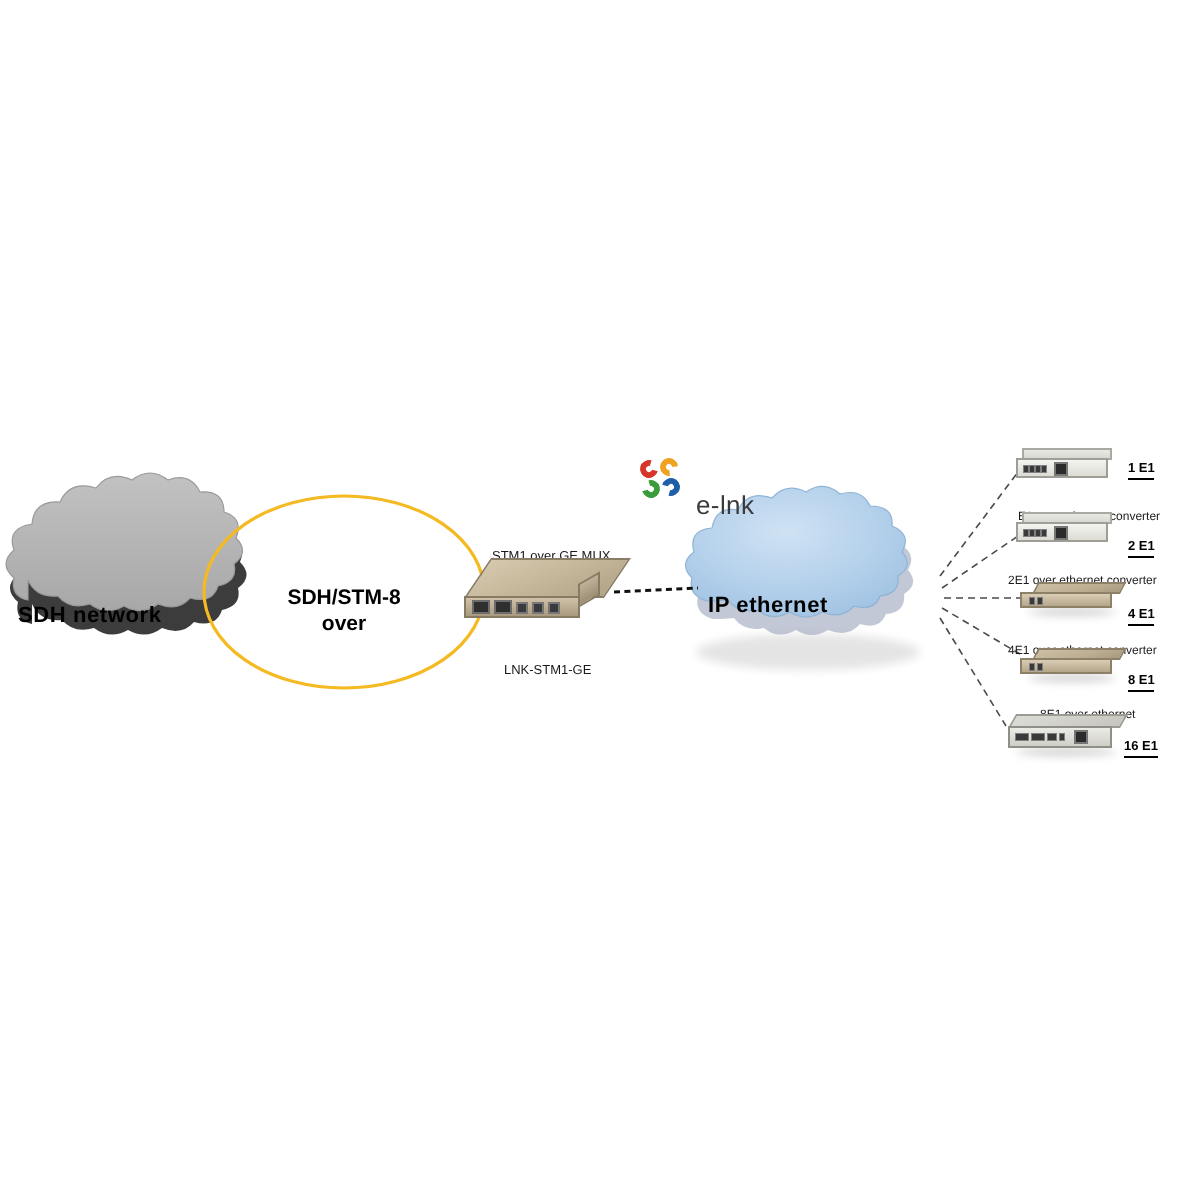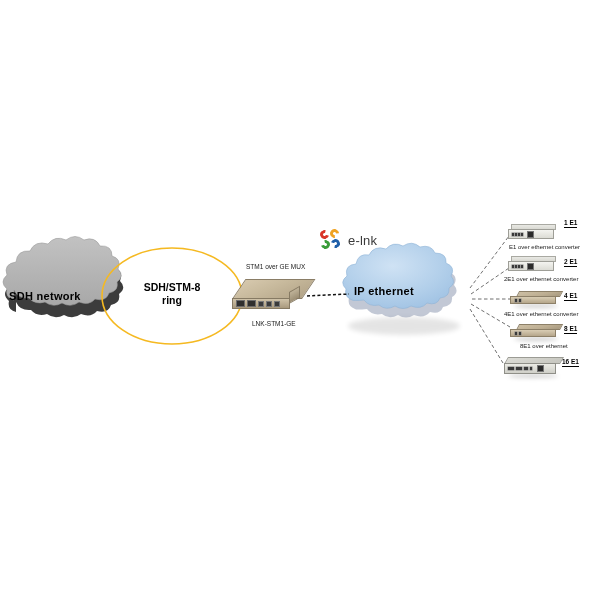--- a/index.html
+++ b/index.html
@@ -19,20 +19,21 @@
     height: 600px;
     background: #ffffff;
   }
 
   
   .lbl {
     position: absolute;
     color: #000000;
     white-space: nowrap;
     line-height: 1.15;
+    margin-top: 12px;
   }
   .lbl-cloud {
     font-size: 11px;
     font-weight: bold;
     letter-spacing: 0.3px;
     text-align: left;
   }
   .lbl-ring {
     font-size: 10.5px;
     font-weight: bold;
@@ -239,21 +240,21 @@
       <line x1="472" y1="299" x2="512" y2="299"></line>
       <line x1="471" y1="304" x2="510" y2="327"></line>
       <line x1="470" y1="309" x2="503" y2="363"></line>
     </g>
   </svg>
 
   <div class="lbl lbl-cloud" style="left:9px; top:290px; width:100px;">SDH network</div>
 
   <div class="lbl lbl-ring" style="left:122px; top:281px; width:100px;">
     <div>SDH/STM-8</div>
-    <div>ring</div>
+    <div>over</div>
   </div>
 
   <div class="lbl lbl-cloud" style="left:354px; top:285px; width:100px;">IP ethernet</div>
 
   <div class="logo-wrap" style="left:320px; top:230px; width:24px; height:22px;">
     <span class="fig" style="left:0px;  top:0px;  color:#d8352a;"></span>
     <span class="fig" style="left:10px; top:-1px; color:#f0a323; transform:rotate(40deg);"></span>
     <span class="fig" style="left:11px; top:9px;  color:#1f5fa9; transform:rotate(150deg);"></span>
     <span class="fig" style="left:1px;  top:10px; color:#3a9c3a; transform:rotate(210deg);"></span>
   </div>

